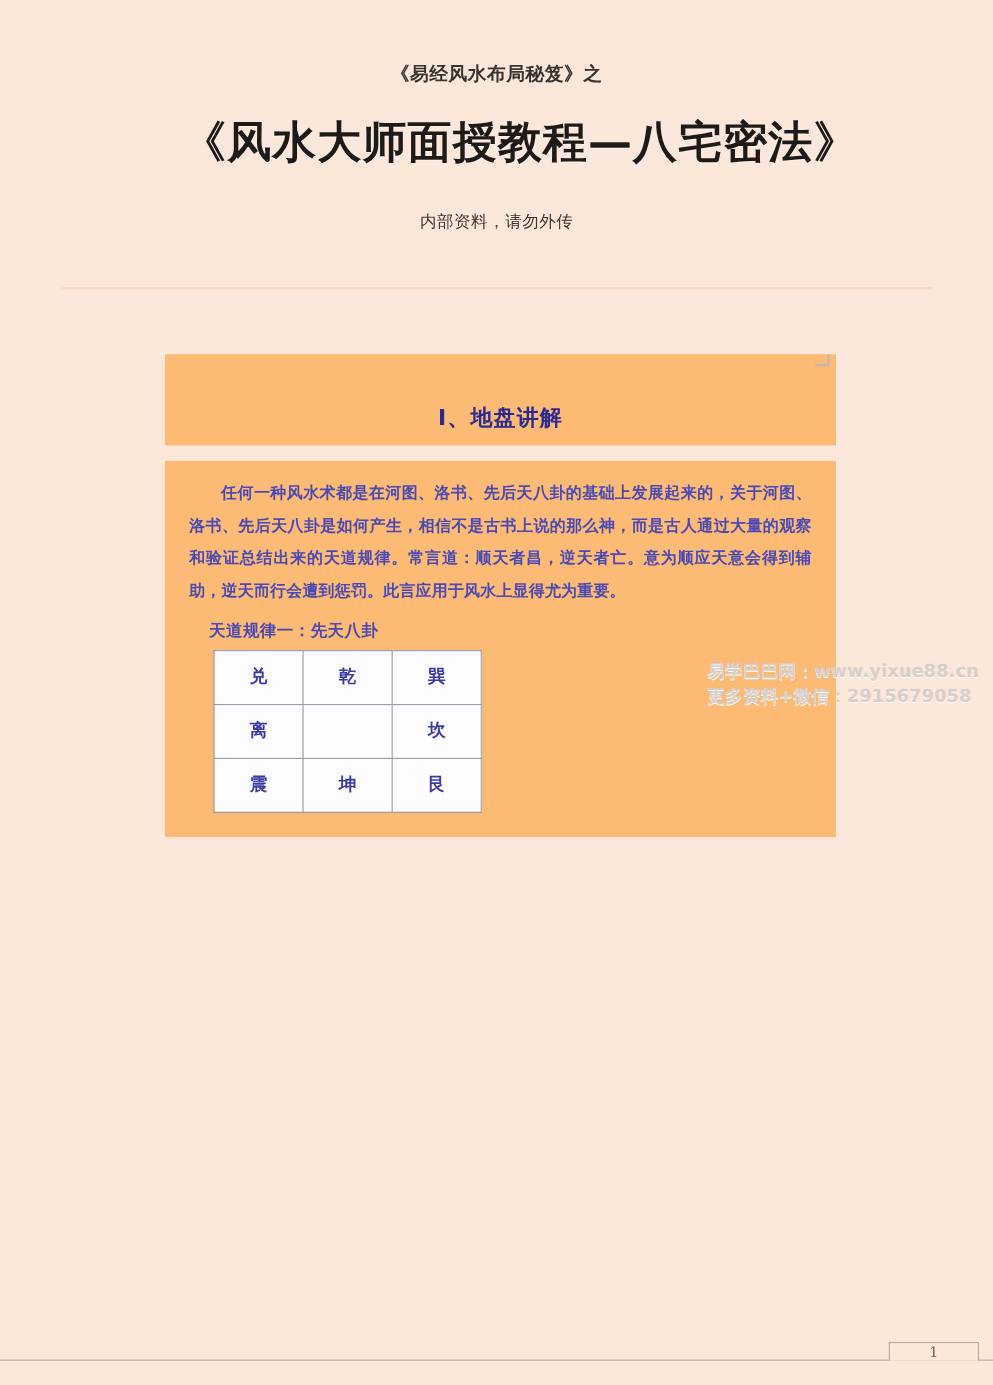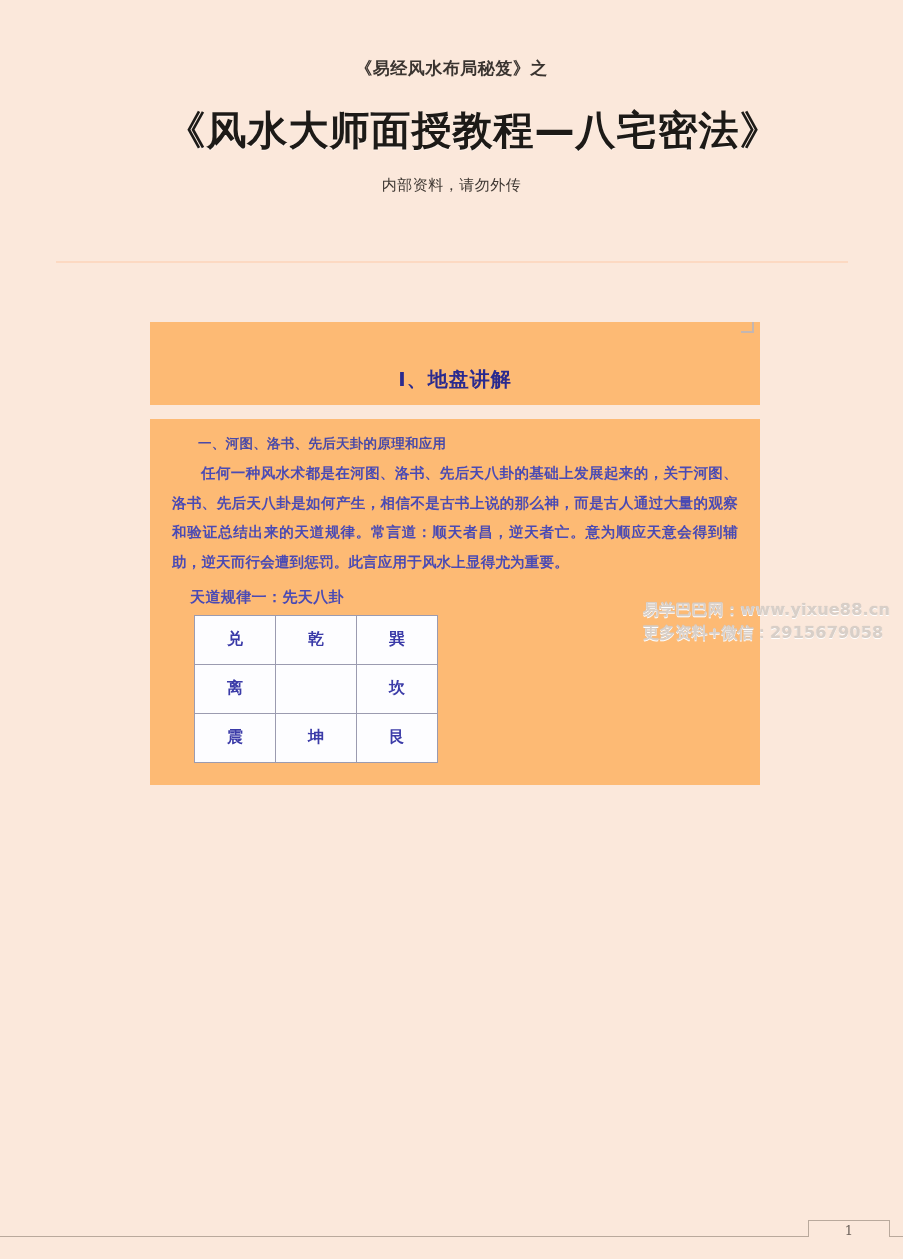--- a/index.html
+++ b/index.html
@@ -41,21 +41,21 @@
     font-family: "DejaVu Sans", "Liberation Sans", sans-serif;
     font-size: 40px;
     font-weight: 700;
     color: #1d1a17;
     letter-spacing: 1px;
     line-height: 1.2;
     text-shadow: 0 1px 0 rgba(255,255,255,0.45);
     margin-left: 43px;
   }
   .subtitle {
-    margin-top: 22px;
+    margin-top: 38px;
     font-family: "DejaVu Serif", "Liberation Serif", serif;
     font-size: 15px;
     color: #3f3833;
     letter-spacing: 0.5px;
   }
 
   
   .divider {
     position: absolute;
     left: 56px;
@@ -234,21 +234,20 @@
   <div class="scan-wrap">
 
     <div class="scan-block scan-block-a">
       <div class="corner-mark"></div>
       <div class="scan-heading">Ⅰ、地盘讲解</div>
     </div>
 
     <div class="scan-gap"></div>
 
     <div class="scan-block scan-block-b">
-      <div class="scan-sub">一、河图、洛书、先后天卦的原理和应用</div>
       <p class="scan-para">任何一种风水术都是在河图、洛书、先后天八卦的基础上发展起来的，关于河图、洛书、先后天八卦是如何产生，相信不是古书上说的那么神，而是古人通过大量的观察和验证总结出来的天道规律。常言道：顺天者昌，逆天者亡。意为顺应天意会得到辅助，逆天而行会遭到惩罚。此言应用于风水上显得尤为重要。</p>
       <div class="scan-rule-title">天道规律一：先天八卦</div>
       <table class="bagua">
         <tbody>
           <tr>
             <td>兑</td>
             <td>乾</td>
             <td>巽</td>
           </tr>
           <tr>

